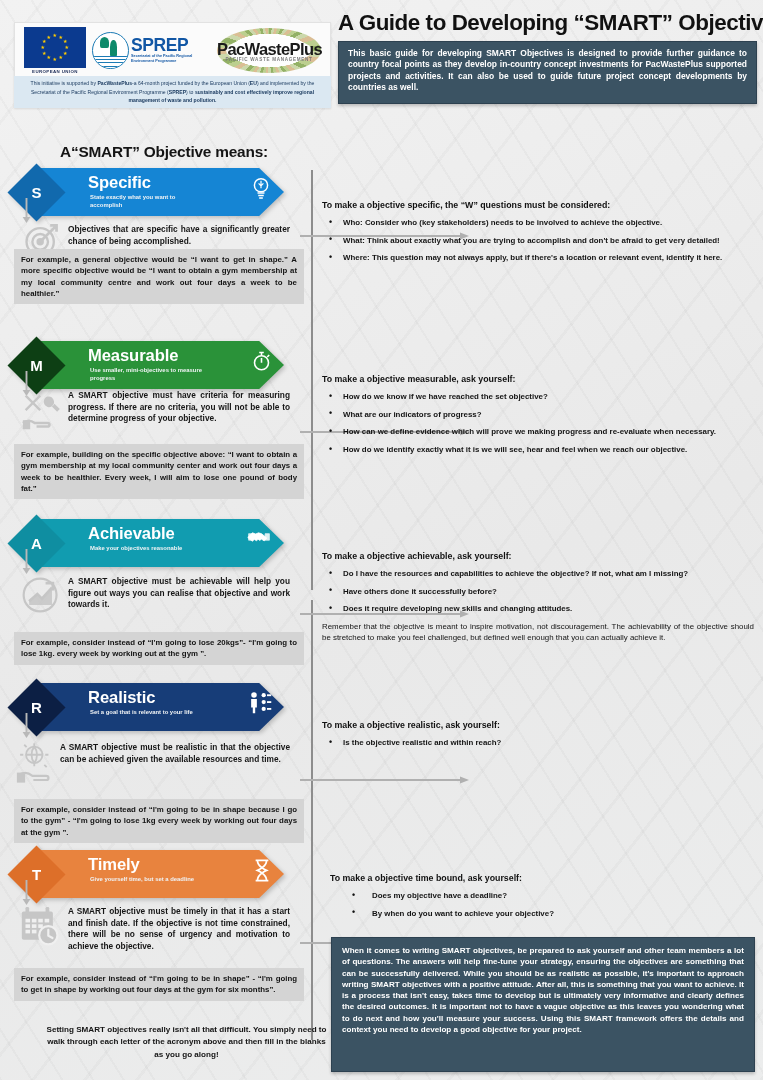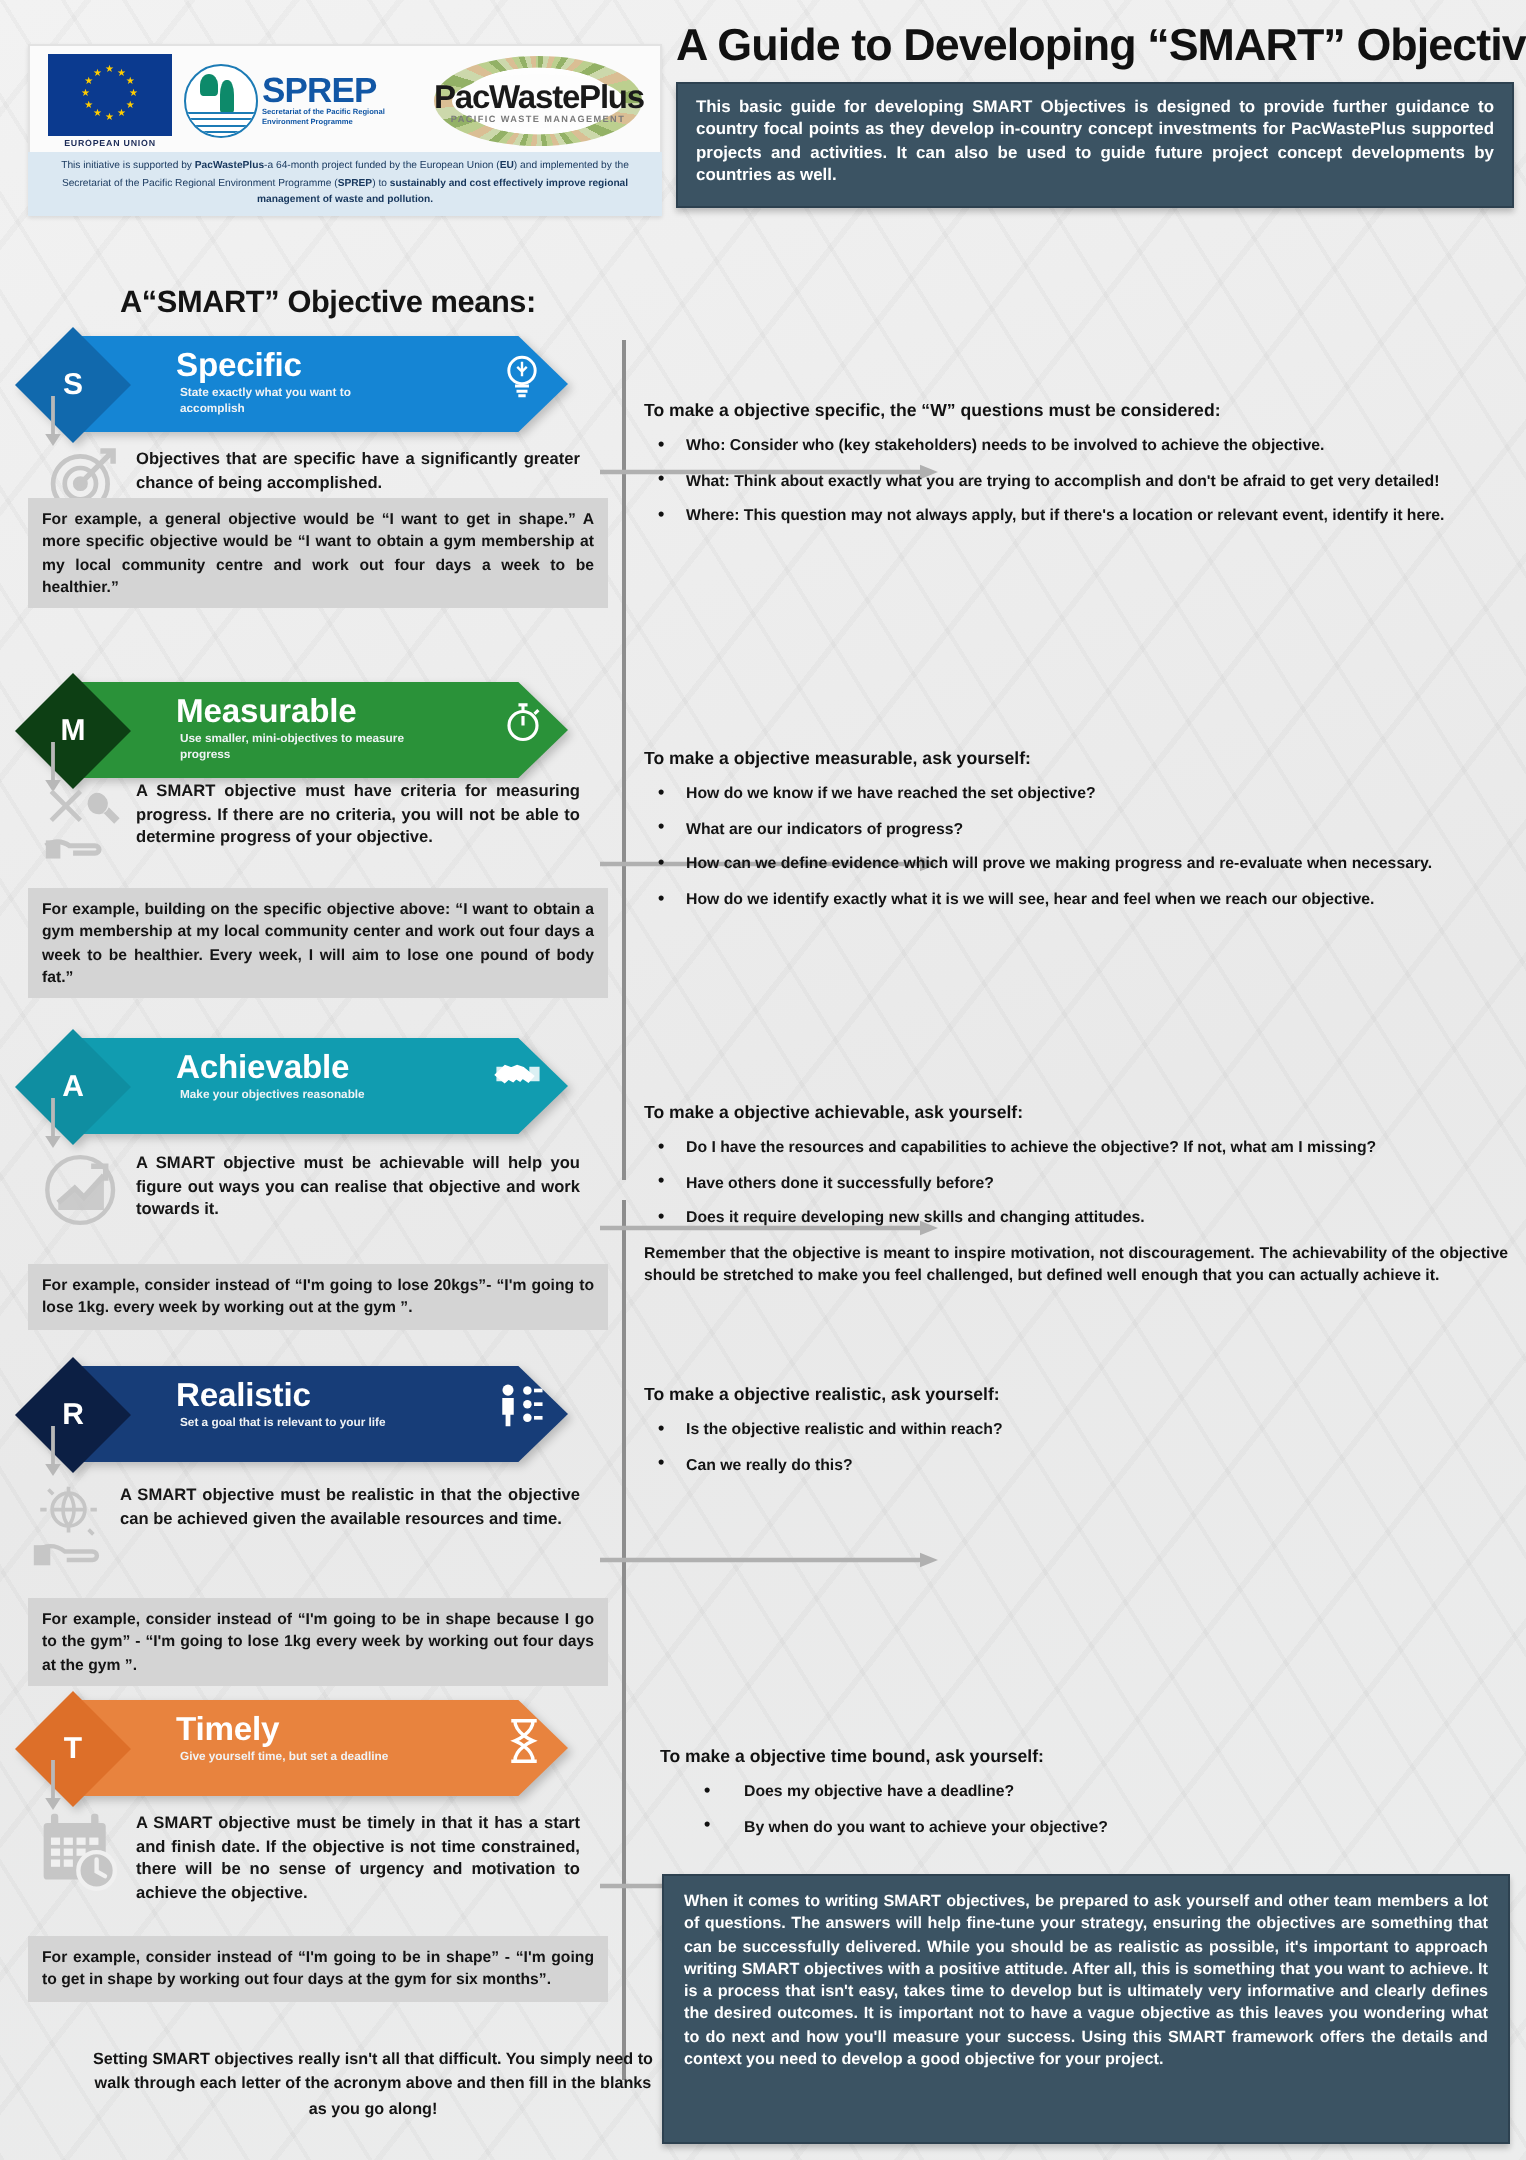--- a/index.html
+++ b/index.html
@@ -120,21 +120,21 @@
   .rblock { position: absolute; left: 322px; width: 432px; }
   .rhead { font-size: 8.8px; font-weight: 800; color: #111; margin-bottom: 7px; }
   .rlist { list-style: none; }
   .rlist li { position: relative; padding-left: 21px; margin-bottom: 6.5px;
     font-size: 7.9px; font-weight: 700; color: #141414; line-height: 11.2px;
     text-align: justify; }
   .rlist li::before { content: "•"; position: absolute; left: 7px; top: -0.5px;
     font-size: 9px; color: #111; }
   .rlist.wide li { padding-left: 42px; }
   .rlist.wide li::before { left: 22px; }
-  .rnote { font-size: 7.9px; font-weight: 700; color: #141414; line-height: 11.2px;
+  .rnote { font-size: 7.9px; font-weight: 400; color: #141414; line-height: 11.2px;
     text-align: justify; }
 
   #closing {
     position: absolute; left: 22px; top: 1024px; width: 285px;
     font-size: 8.1px; font-weight: 800; color: #141414; line-height: 12.4px;
     text-align: center;
     margin-left: 22px;
   }
   #final-box {
     position: absolute; left: 331px; top: 937px; width: 424px; height: 135px;
@@ -354,25 +354,24 @@
           <path d="M3 33.5h9v11H3z" fill="#c6c6c6" stroke="none"></path>
         </svg></div>
       <div class="desc" style="top:742px;left:60px;width:230px">A SMART objective must be <b>realistic</b> in that the objective can be achieved given the available resources and time.</div>
       <div class="example" style="top:799px;left:14px;width:290px">For example, consider instead of “I'm going to be in shape because I go to the gym” - “I'm going to lose 1kg every week by working out four days at the gym ”.</div>
       <div class="right-arrow" style="top:776px;left:300px">
         <svg width="170" height="8" viewBox="0 0 170 8">
           <path d="M0 4h160" stroke="#b0b0b0" stroke-width="2.2"></path>
           <path d="M160 0.4 169 4l-9 3.6z" fill="#b0b0b0"></path>
         </svg>
       </div>
-      <div class="rblock" style="top:692px;left:322px">
+      <div class="rblock" style="top:720px;left:322px">
       <div class="rhead">To make a objective realistic, ask yourself:</div>
       <ul class="rlist">
           <li>Is the objective realistic and within reach?</li>
-          <li>Can we really do this?</li>
         </ul>
 
     </div>
       <div class="block" style="top:850px">
     <div class="banner">
       <div class="chev" style="background:#e8833e"></div>
       <div class="diamond" style="background:#dd6f29">
         <span>T</span>
       </div>
       <div class="btitle">Timely</div>

